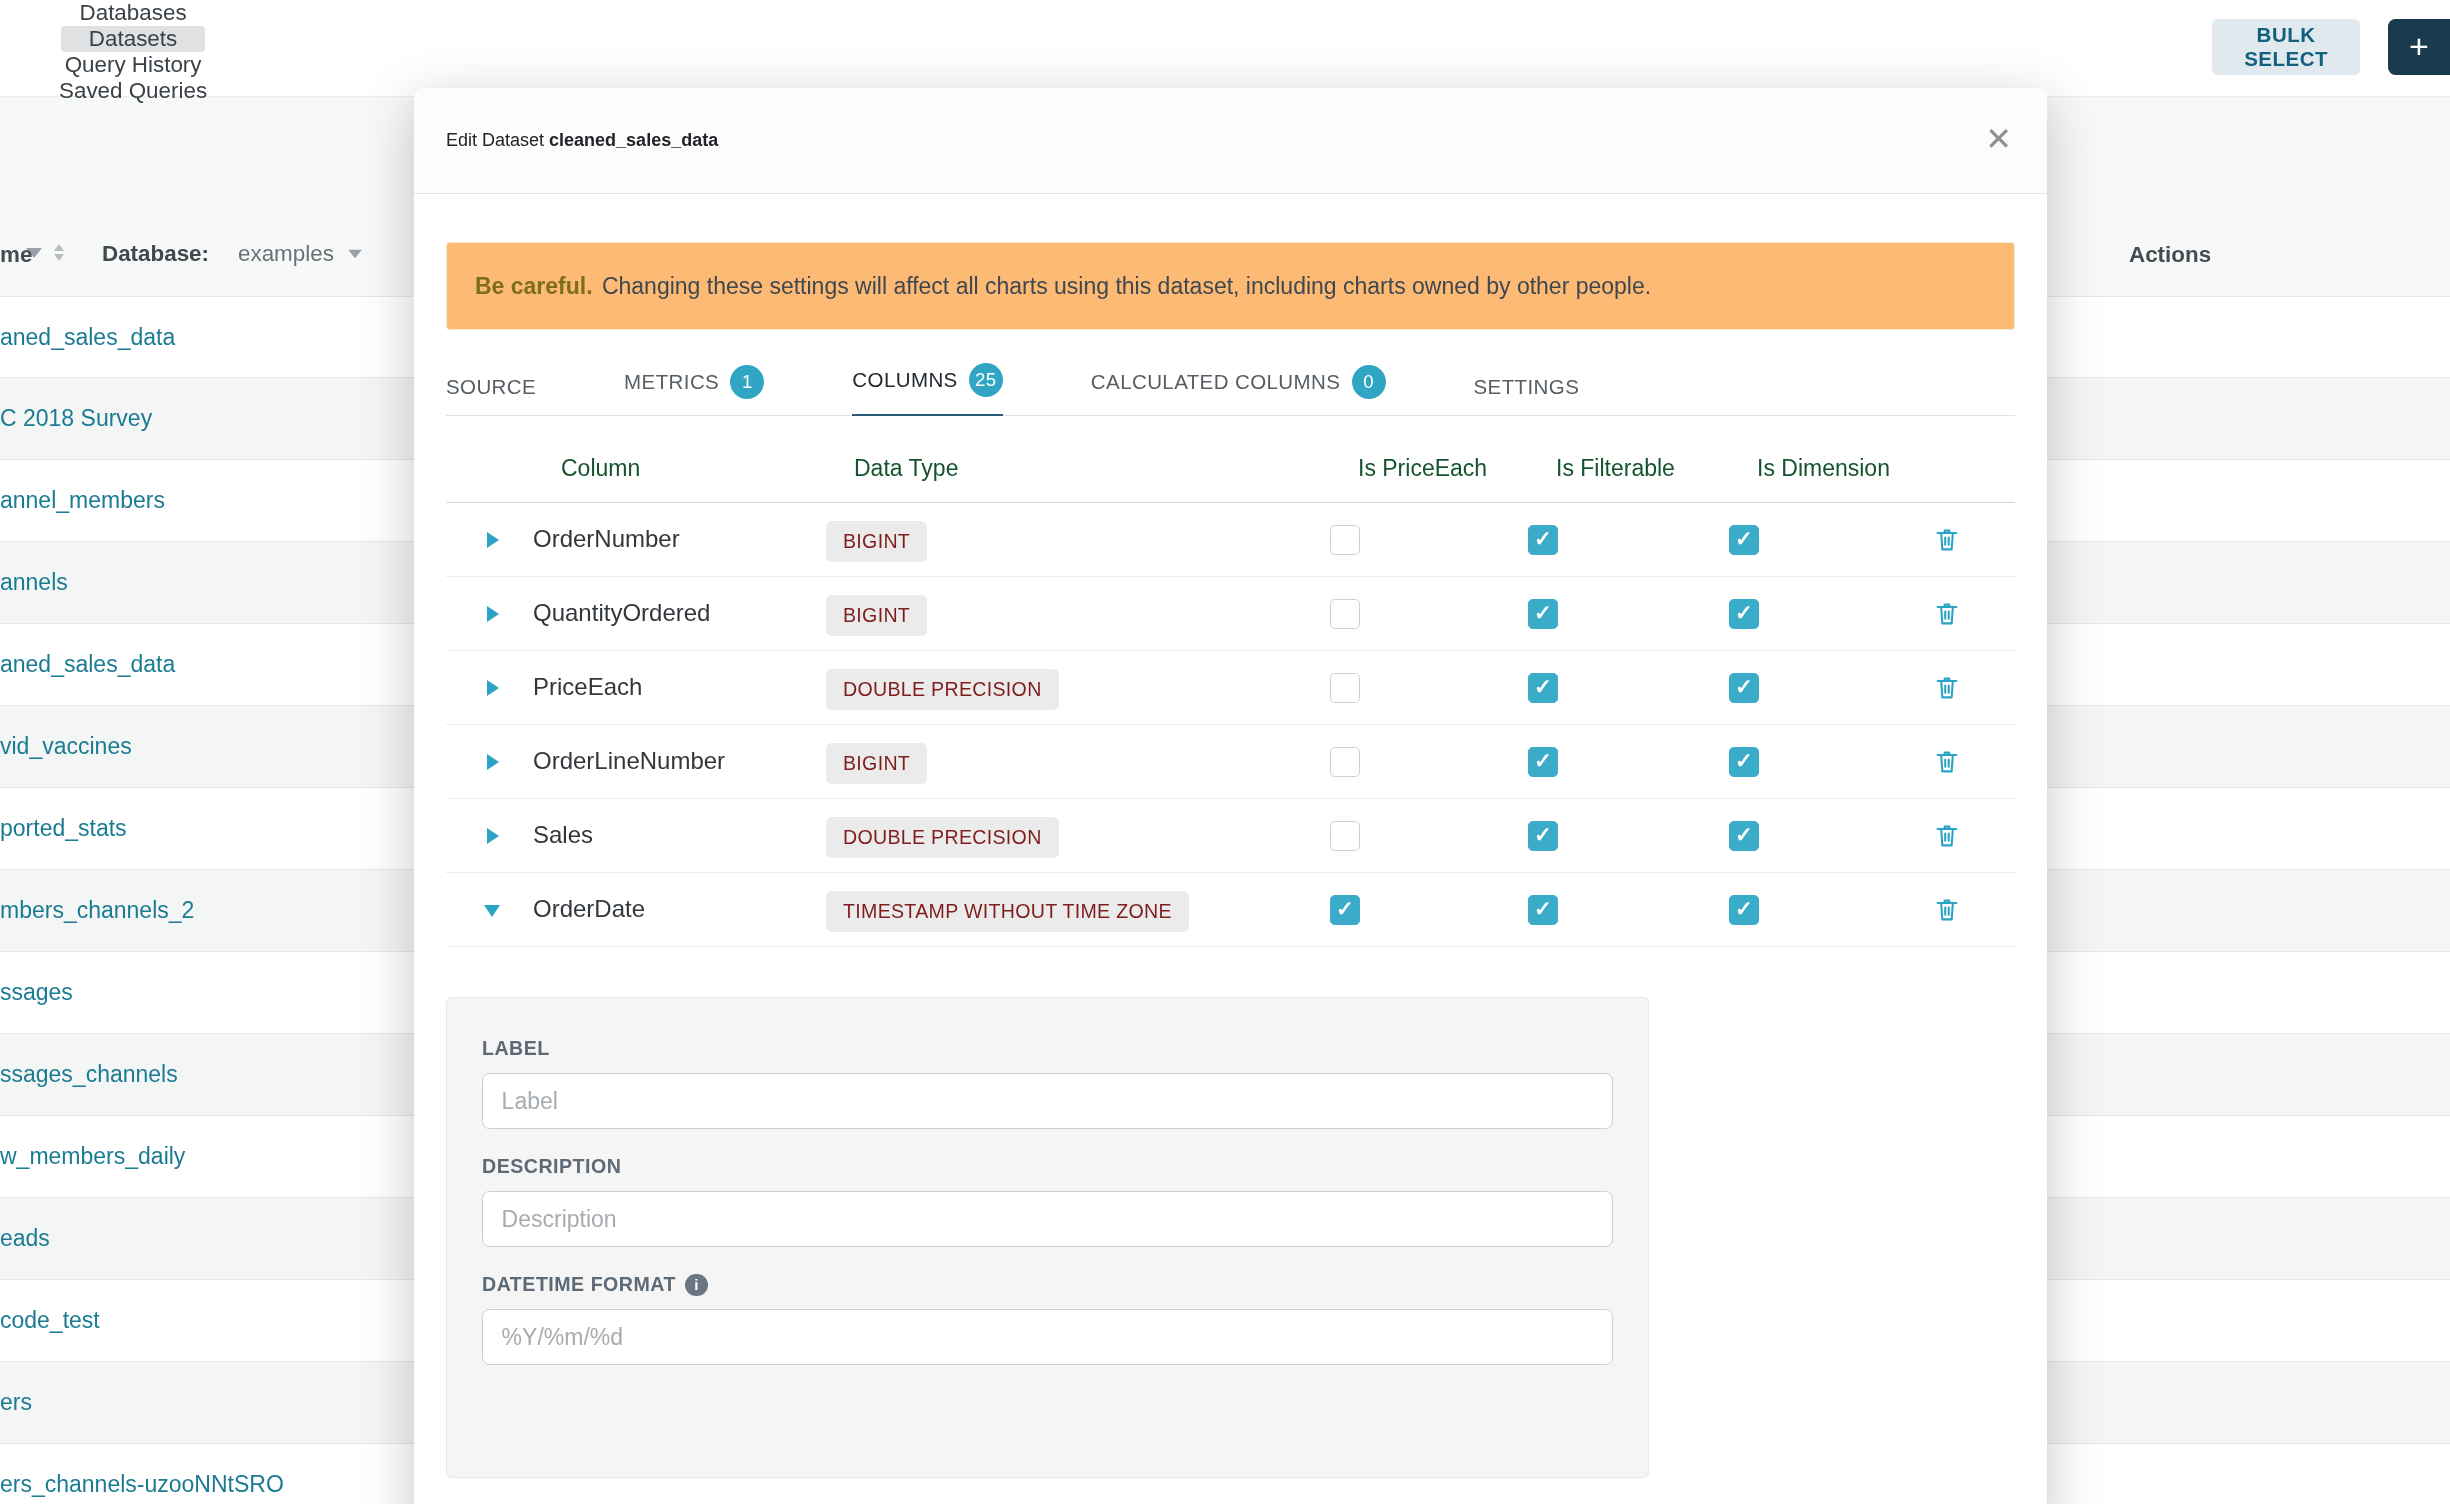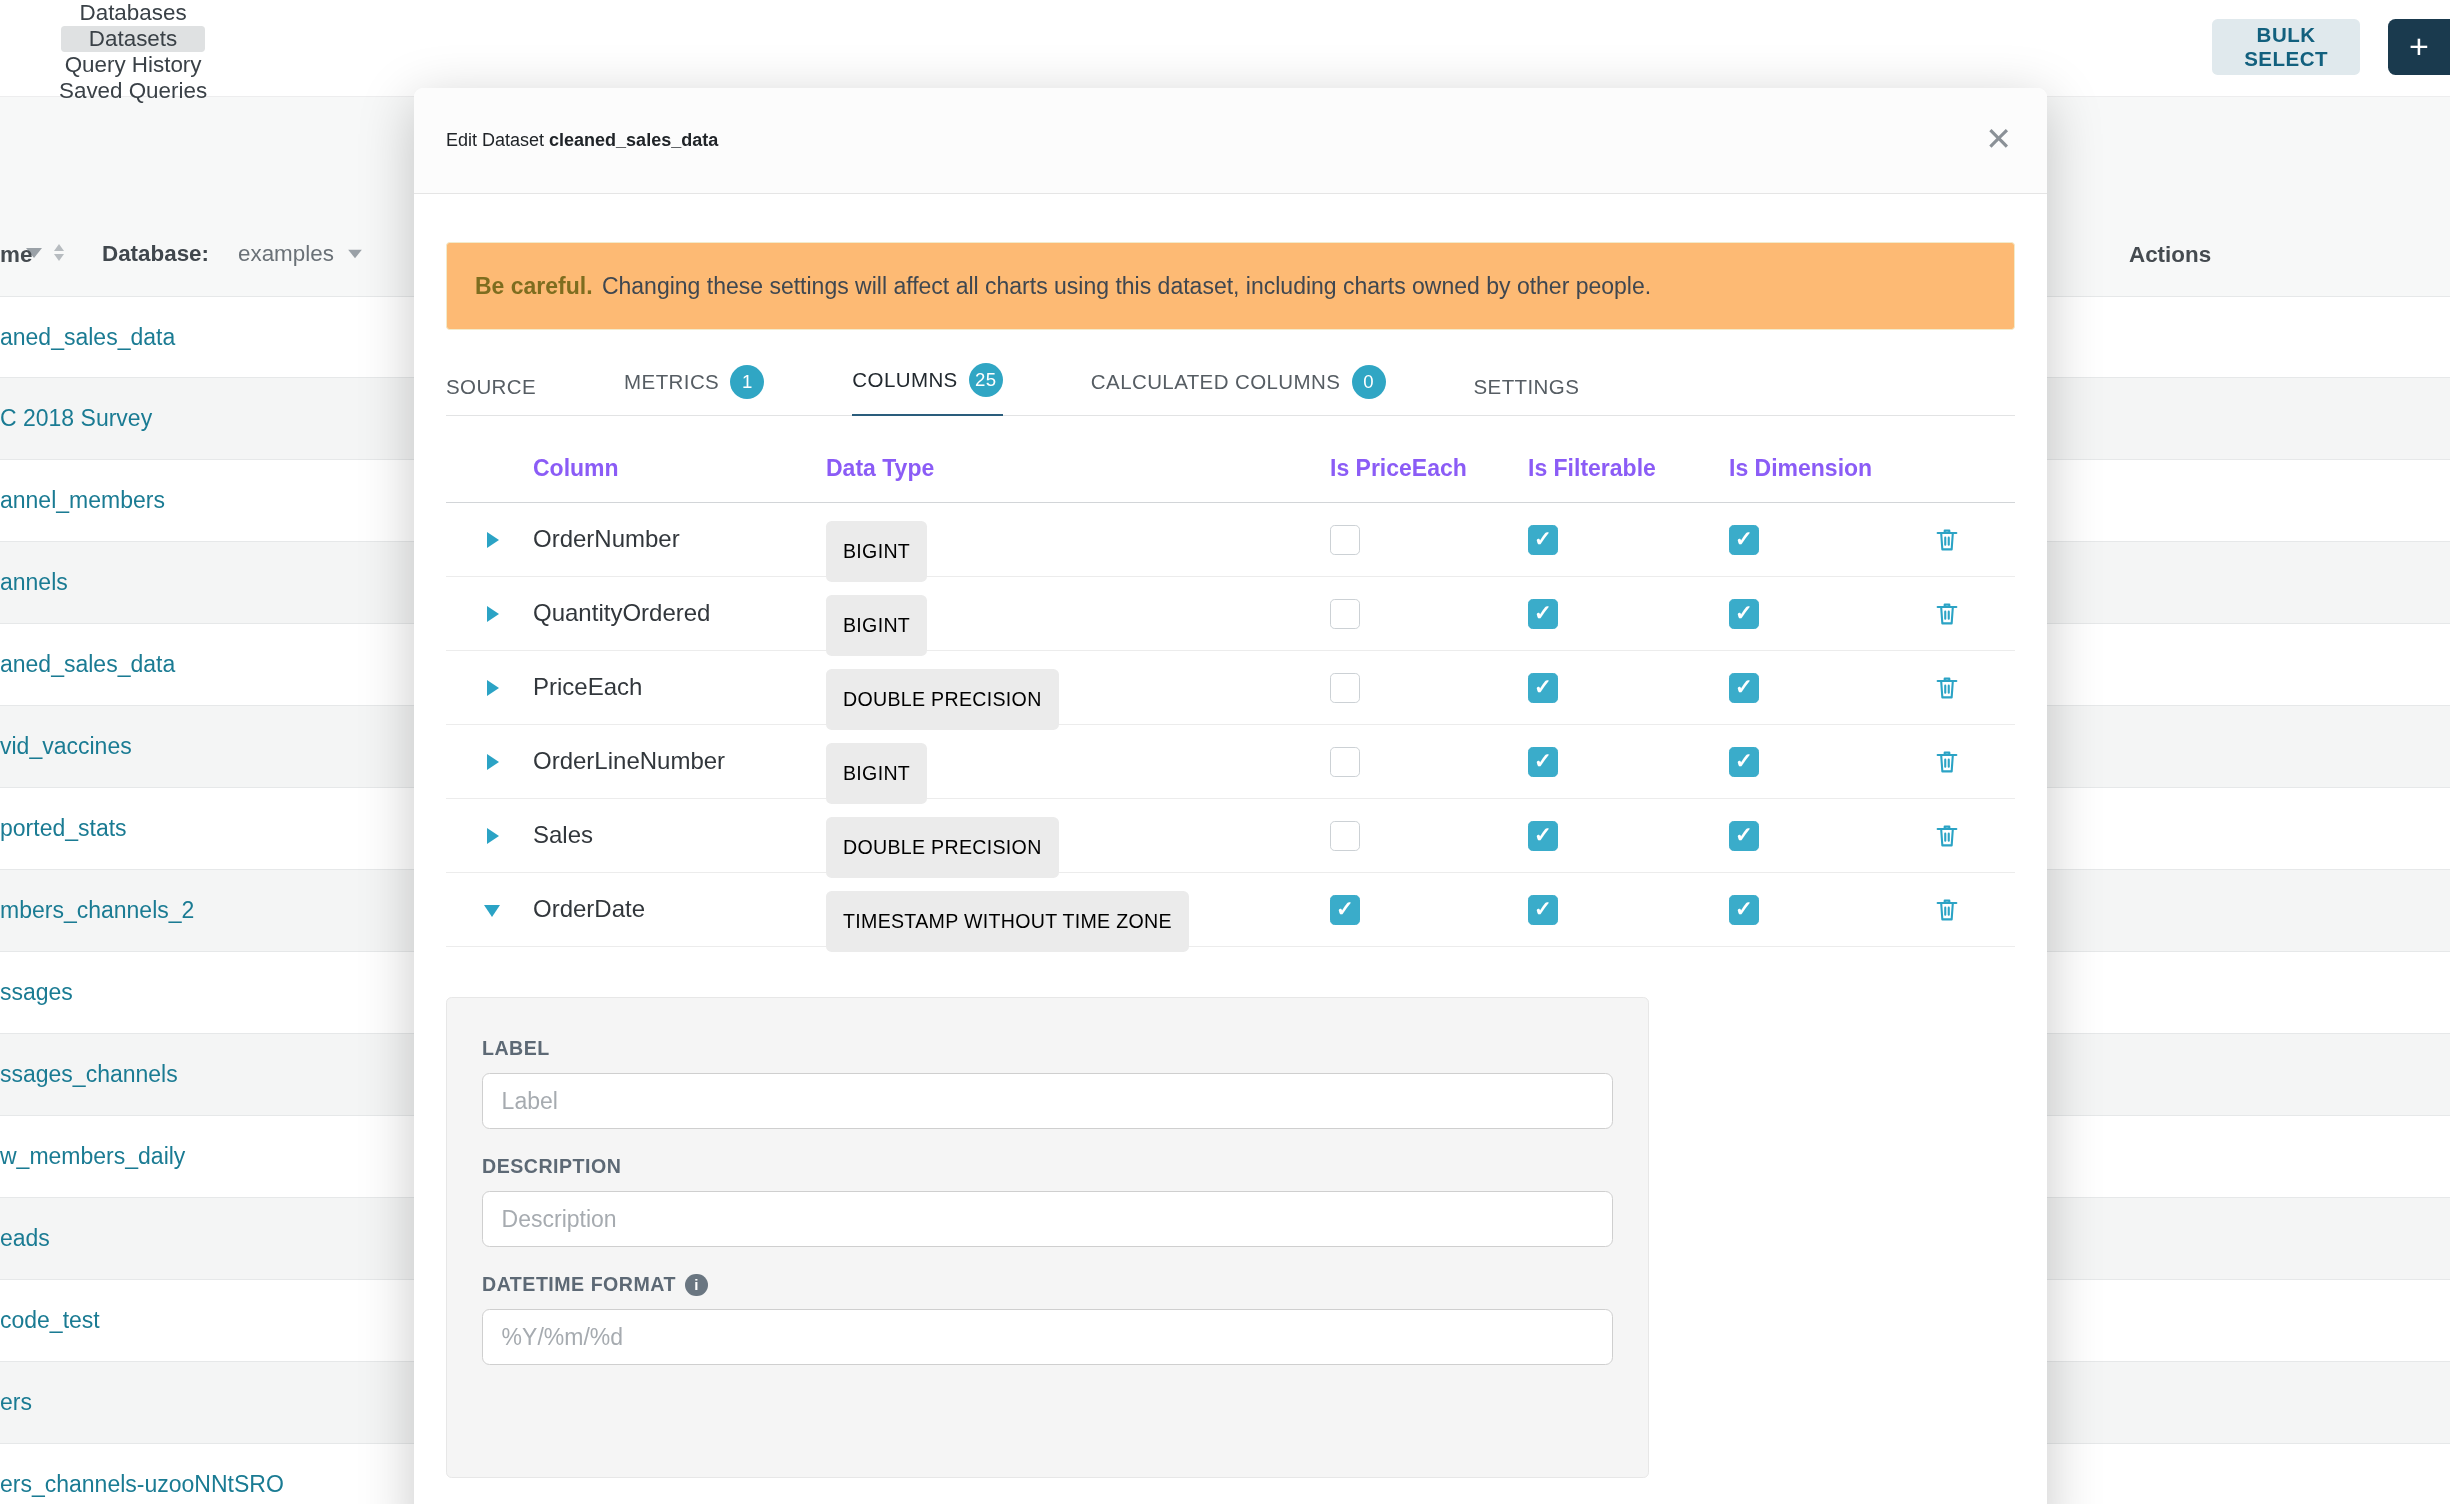--- a/index.html
+++ b/index.html
@@ -104,42 +104,42 @@
   .mtab.active { color:#22292f; border-bottom:2.8px solid #2a5d7c; }
   .tab-badge {
     display:inline-flex; align-items:center; justify-content:center;
     min-width:34px; height:34px; border-radius:17px; background:#30a6c4;
     color:#ffffff; font-size:18.6px; margin-left:11.2px; padding:0 5.6px;
   }
 
   .cols-table { margin-top:22.4px; }
   .thead-row, .mrow { position:relative; }
   .thead-row { height:65px; border-bottom:0.9px solid #d2d5d8; }
-  .th { position:absolute; top:17px; font-size:23px; font-weight:700; color:#8b5cf6; }
+  .th { position:absolute; top:17px; font-size:23px; font-weight:400; color:#14532d;margin-left:28px; }
   .th-column { left:87px; }
   .th-type { left:380px; }
   .th-temporal { left:884px; }
   .th-filterable { left:1082px; }
   .th-dimension { left:1283px; }
 
   .mrow { height:74px; border-bottom:0.9px solid #ececec; }
   .caret-right {
     position:absolute; left:41px; top:29px;
     width:0; height:0; border-top:8.4px solid transparent; border-bottom:8.4px solid transparent;
     border-left:12px solid #2ba3c5;
   }
   .caret-down {
     position:absolute; left:38px; top:32px;
     width:0; height:0; border-left:8.4px solid transparent; border-right:8.4px solid transparent;
     border-top:12px solid #2ba3c5;
   }
   .col-name { position:absolute; left:87px; top:21.4px; font-size:24px; color:#32373c; }
   .type-pill {
-    position:absolute; left:380px; top:17.7px; background:#ebebeb; color:#000000;
-    font-size:19.6px; letter-spacing:0.3px; border-radius:5.6px; padding:19px 17px;
+    position:absolute; left:380px; top:17.7px; background:#ebebeb; color:#7f1d1d;
+    font-size:19.6px; letter-spacing:0.3px; border-radius:5.6px; padding:9px 17px;
     white-space:nowrap;
   }
   .cb {
     position:absolute; top:21.4px; width:30px; height:30px; background:#ffffff;
     border:1.9px solid #ccd1d5; border-radius:4.7px;
     display:flex; align-items:center; justify-content:center;
   }
   .cb.checked { background:#3aacca; border-color:#3aacca; }
   .cb.checked::after { content:"✓"; color:#ffffff; font-size:21.4px; font-weight:700; line-height:1; }
   .cb-temporal { left:884px; }

